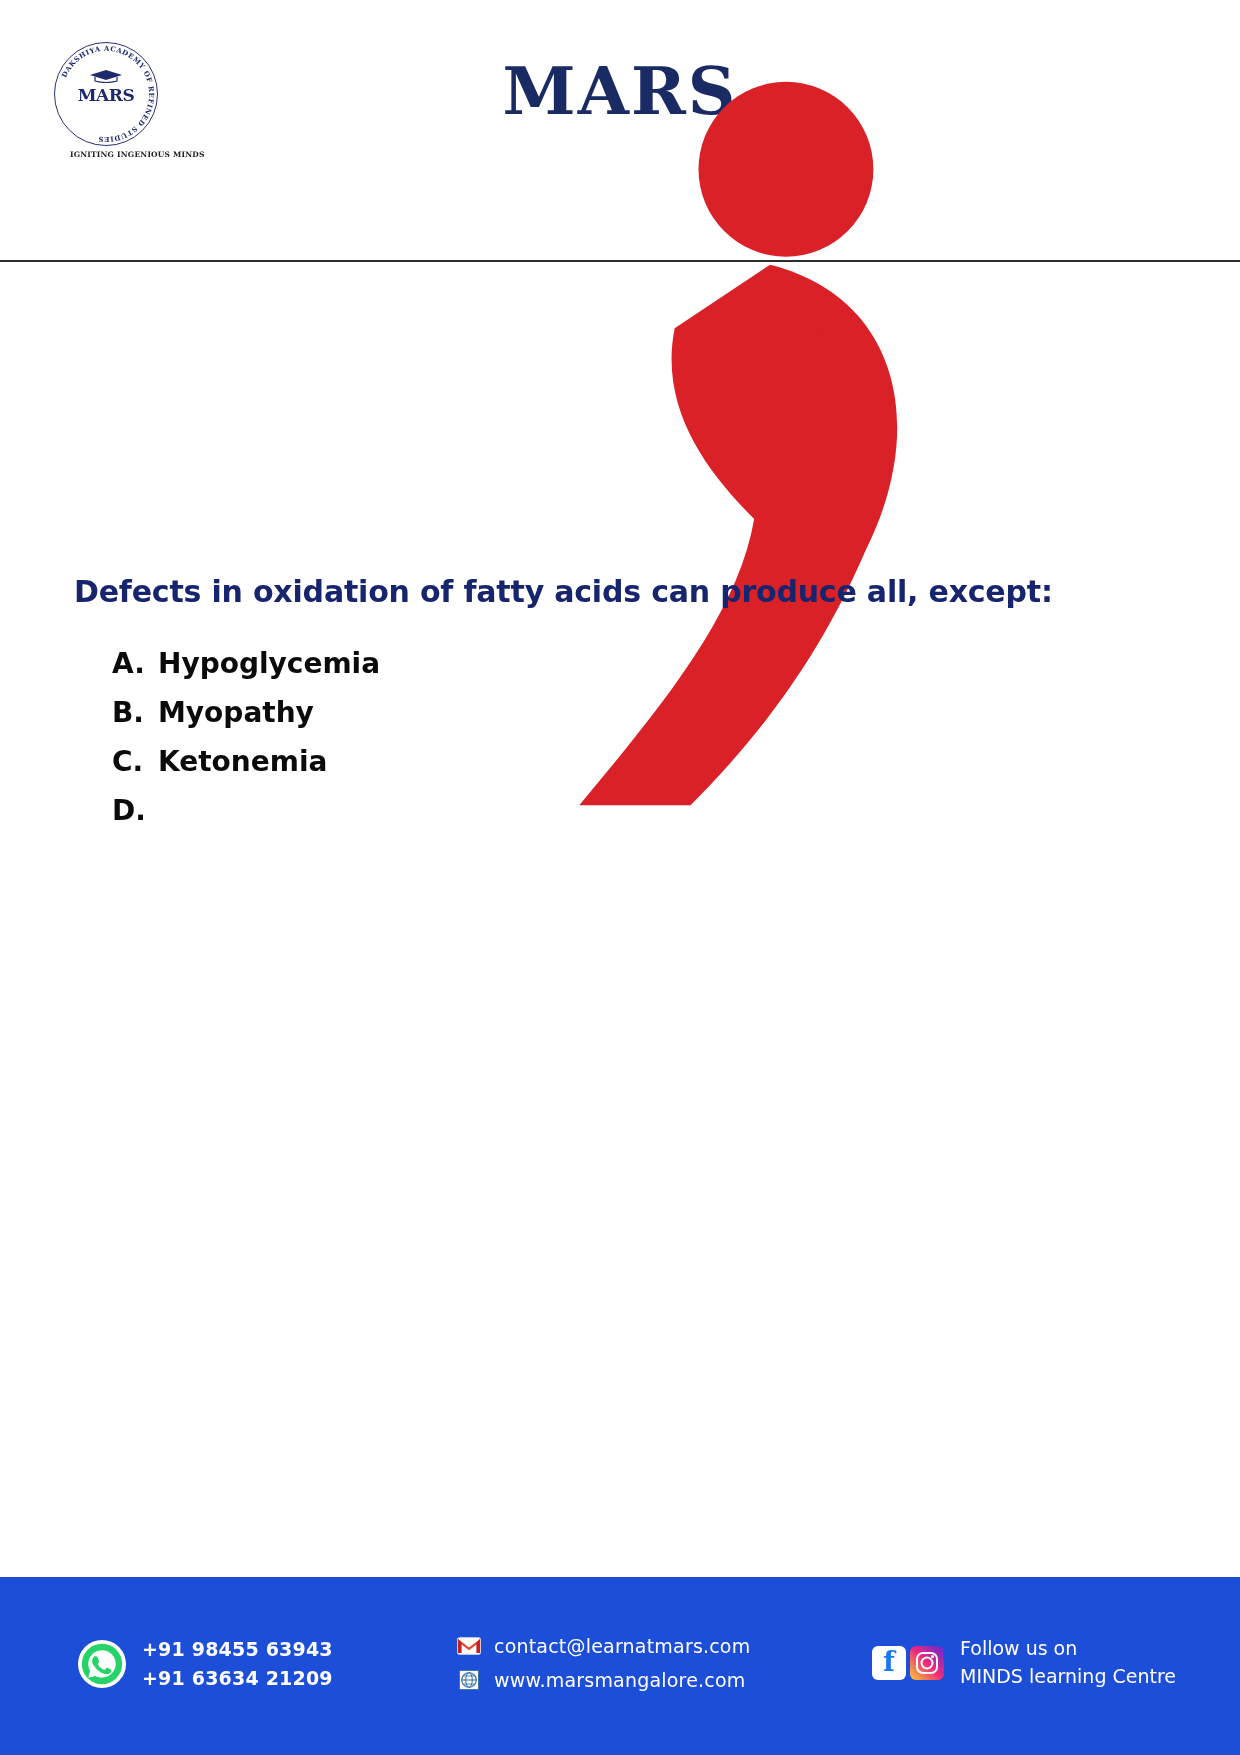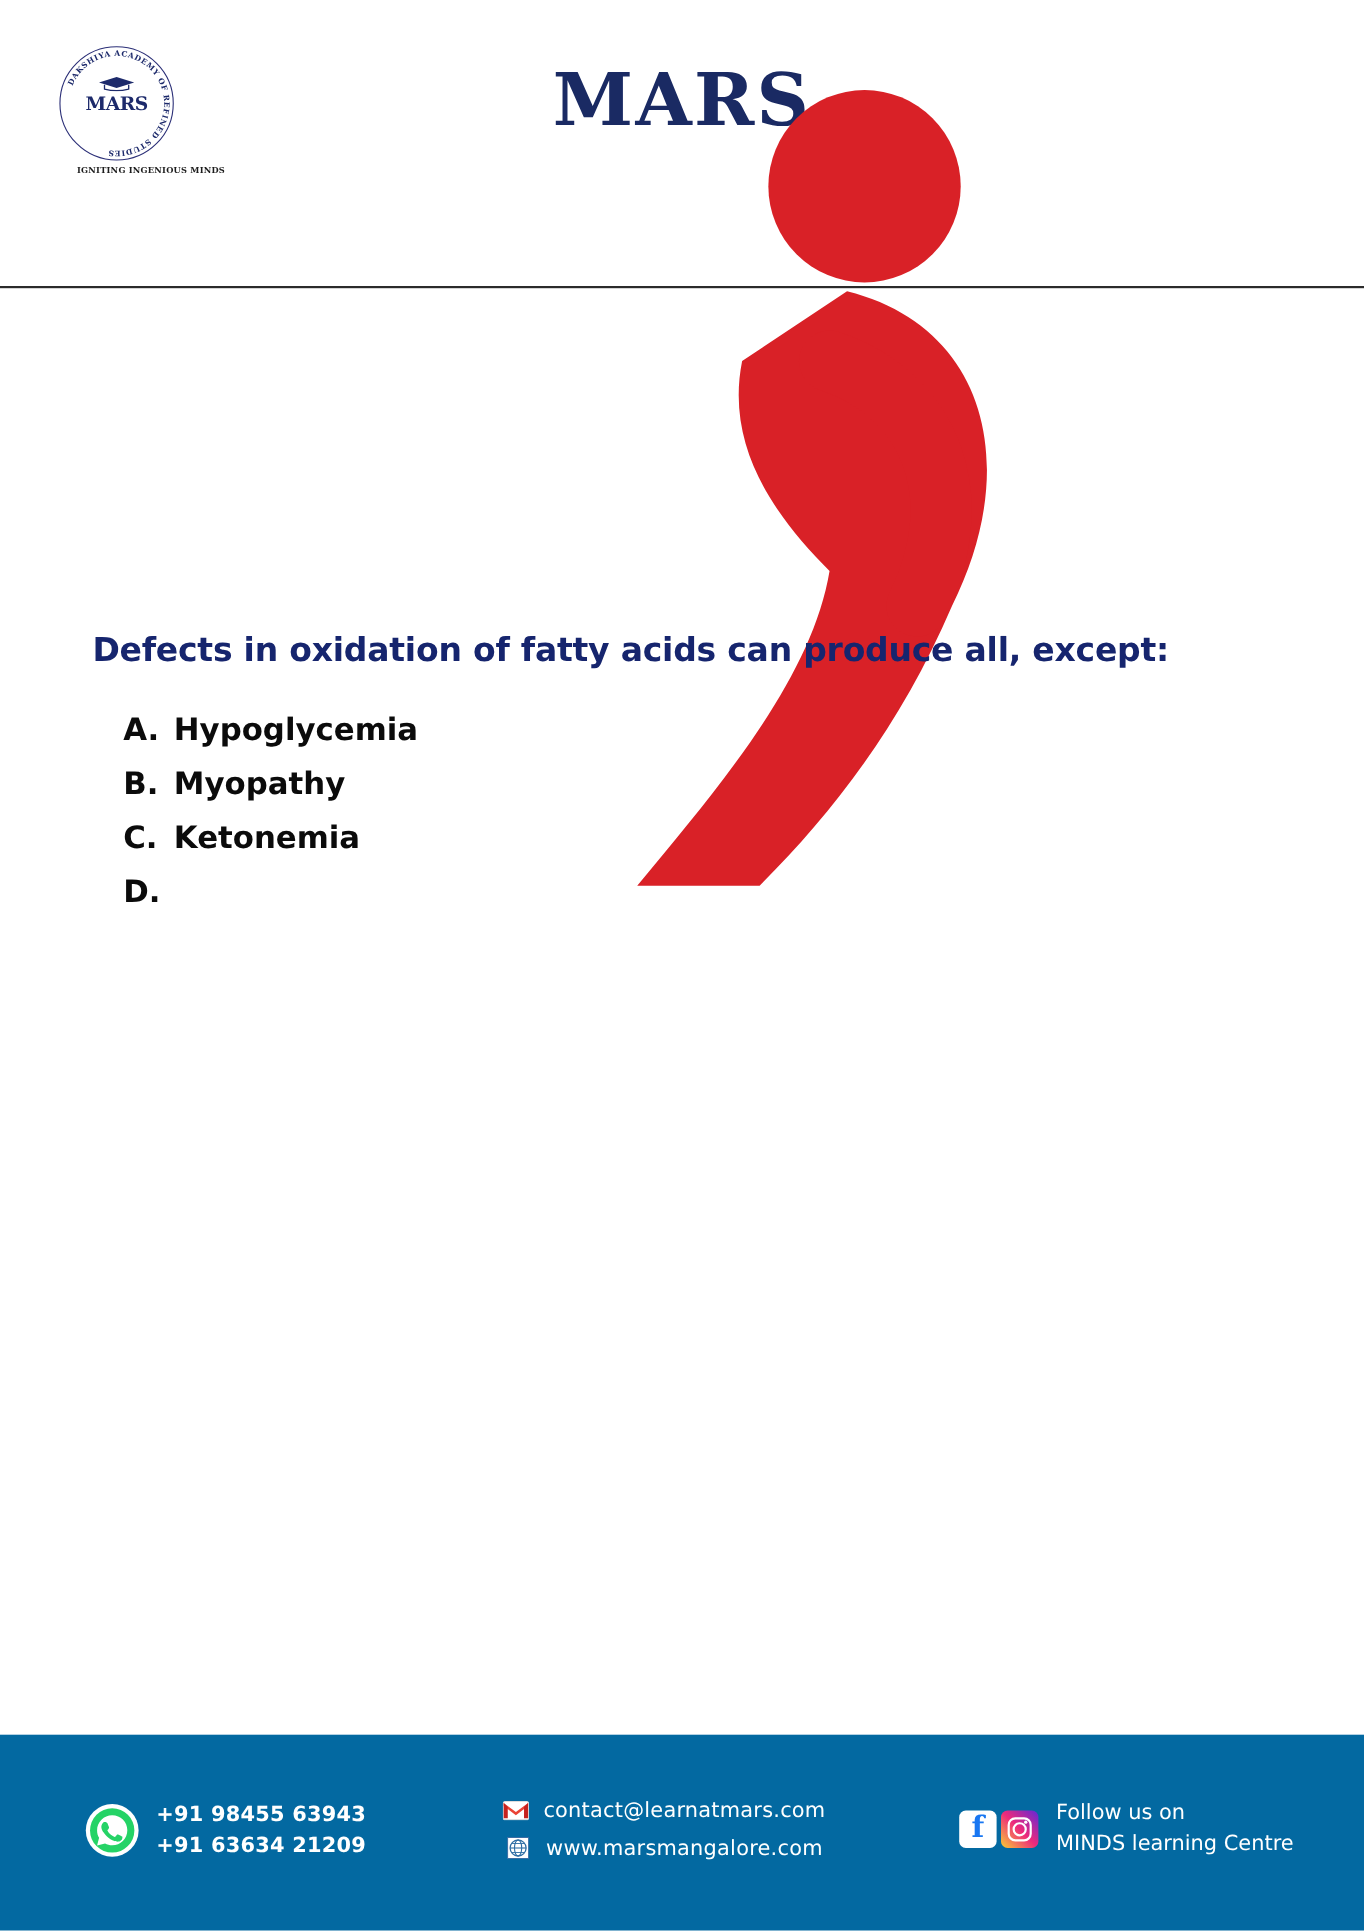--- a/index.html
+++ b/index.html
@@ -109,21 +109,21 @@
   
   .content {
     position: absolute;
     top: 262px;
     left: 0;
     right: 0;
     bottom: 178px;
   }
   .question-stem {
     position: absolute;
-    left: 84px;
+    left: 74px;
     top: 312px;
     width: 1090px;
     font-family: "DejaVu Sans", sans-serif;
     font-weight: bold;
     font-size: 30px;
     color: #16256e;
     letter-spacing: -0.2px;
   }
   .options {
     position: absolute;
@@ -146,21 +146,21 @@
   }
   .option-text { white-space: nowrap; }
 
   
   .footer {
     position: absolute;
     left: 0;
     right: 0;
     bottom: 0;
     height: 178px;
-    background: #0369a1;
+    background: #1d4ed8;
     color: #ffffff;
   }
   .footer-inner {
     position: relative;
     height: 100%;
   }
 
   .phone-block {
     position: absolute;
     left: 78px;
@@ -192,21 +192,20 @@
     left: 456px;
     top: 58px;
   }
   .contact-line {
     display: flex;
     align-items: center;
     margin-bottom: 12px;
     font-family: "DejaVu Sans", sans-serif;
     font-size: 19px;
     letter-spacing: 0.2px;
-    justify-content: center;
   }
   .contact-line .ci {
     width: 26px;
     height: 22px;
     margin-right: 12px;
     flex: none;
     display: flex;
     align-items: center;
     justify-content: center;
   }

